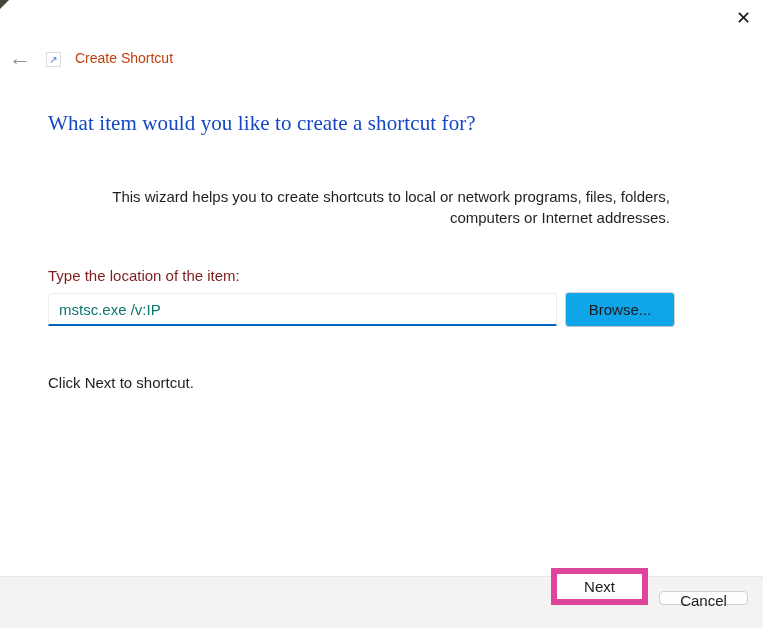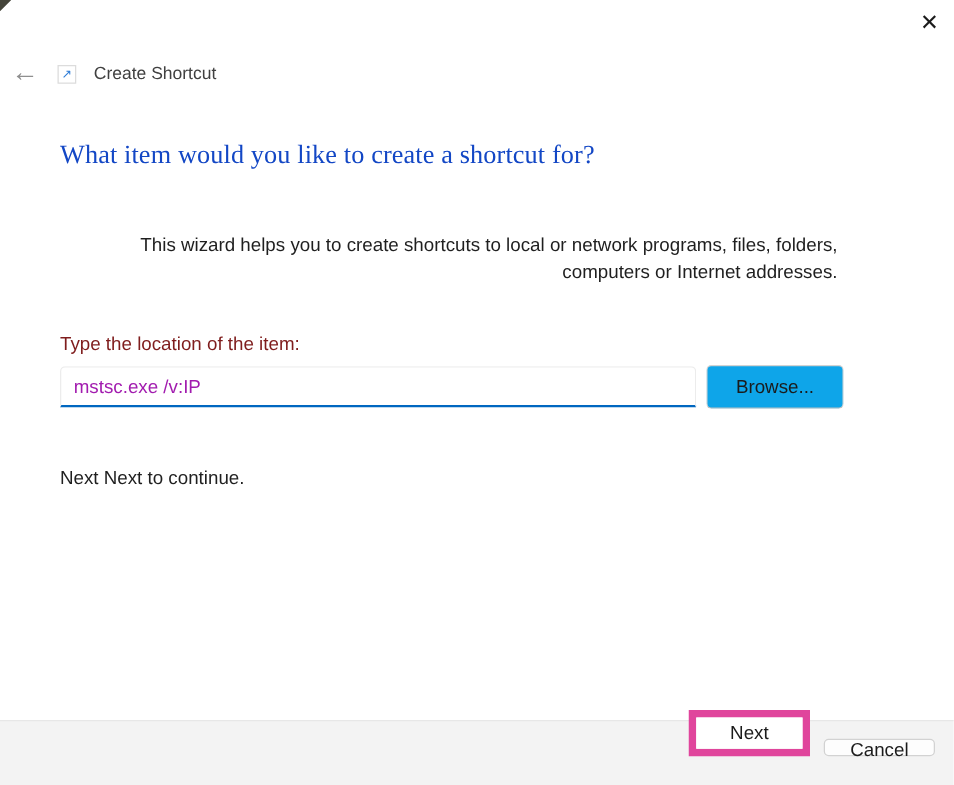--- a/index.html
+++ b/index.html
@@ -30,41 +30,41 @@
   }
   .back-glyph { font-size: 22px; color: #8f8f8f; line-height: 1; }
   .shortcut-icon {
     position: absolute; left: 46px; top: 52px; width: 15px; height: 15px;
     border: 1px solid #dcdcdc; background: #ffffff;
     display: flex; align-items: center; justify-content: center;
   }
   .shortcut-glyph { font-size: 10px; color: #2e7cd6; line-height: 1; }
   .win-title {
     position: absolute; left: 75px; top: 50px;
-    font-size: 14px; color: #404040;
+    font-size: 14px; color: #c2410c;
   }
   .heading {
     position: absolute; left: 48px; top: 111px;
     font-size: 21px; font-weight: 400; color: #1347c5;
     letter-spacing: 0.1px;
     font-family: Liberation Serif, serif;
   }
   .desc {
     position: absolute; left: 48px; top: 186px; width: 622px;
     font-size: 15px; line-height: 21px; color: #1f1f1f; text-align: right;
   }
   .loc-label {
     position: absolute; left: 48px; top: 267px;
     font-size: 15px; color: #7f1d1d;
   }
   .loc-input {
     position: absolute; left: 48px; top: 293px; width: 509px; height: 33px;
     padding: 0 10px;
     font-family: "Liberation Sans", sans-serif;
-    font-size: 15px; color: #a21caf;
+    font-size: 15px; color: #0f766e;
     background: #ffffff;
     border: 1px solid #ececec;
     border-bottom: 2px solid #0067c0;
     border-radius: 4px 4px 0 0;
     outline: none;
   }
   .browse-btn {
     position: absolute; left: 565px; top: 292px; width: 110px; height: 35px;
     background: #0ea5e9;
     border: 1px solid #d2d2d2;
@@ -127,21 +127,21 @@
 <div class="heading">What item would you like to create a shortcut for?</div>
 
 <div class="desc">This wizard helps you to create shortcuts to local or network programs, files, folders, computers or Internet addresses.</div>
 
 <div class="loc-label">Type the location of the item:</div>
 
 <input class="loc-input" type="text" value="mstsc.exe /v:IP" style="">
 
 <button class="browse-btn">Browse...</button>
 
-<div class="hint">Next Next to continue.</div>
+<div class="hint">Click Next to shortcut.</div>
 
 <div class="footer"></div>
 
 <div class="next-highlight">
   <button class="next-btn">Next</button>
 </div>
 
 <button class="cancel-btn">Cancel</button>
 
 </body></html>

